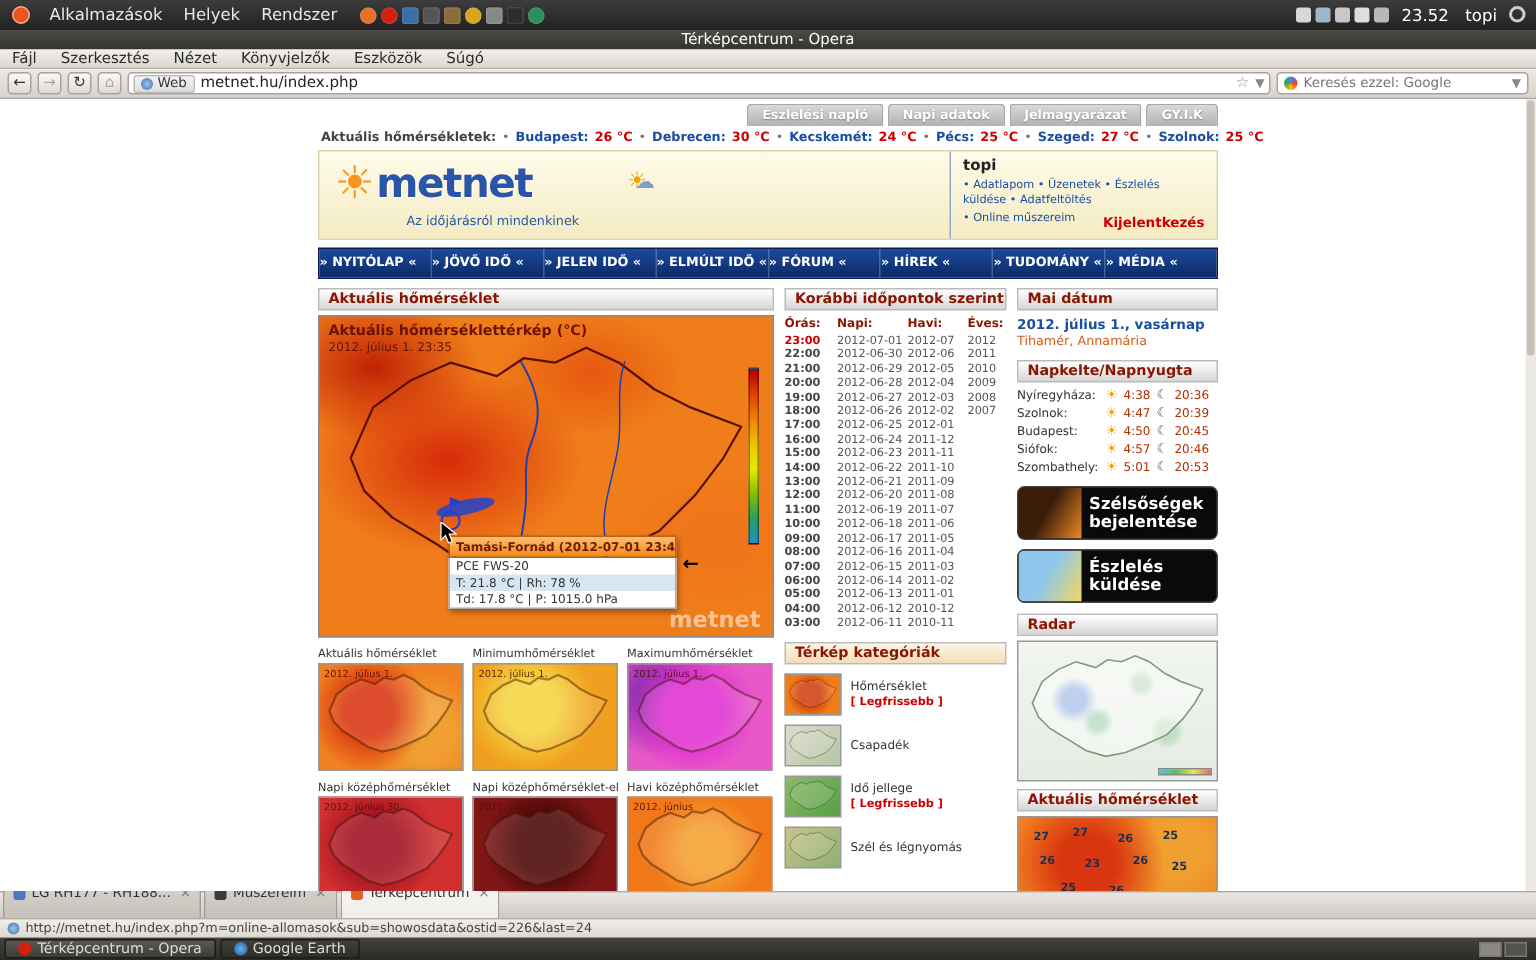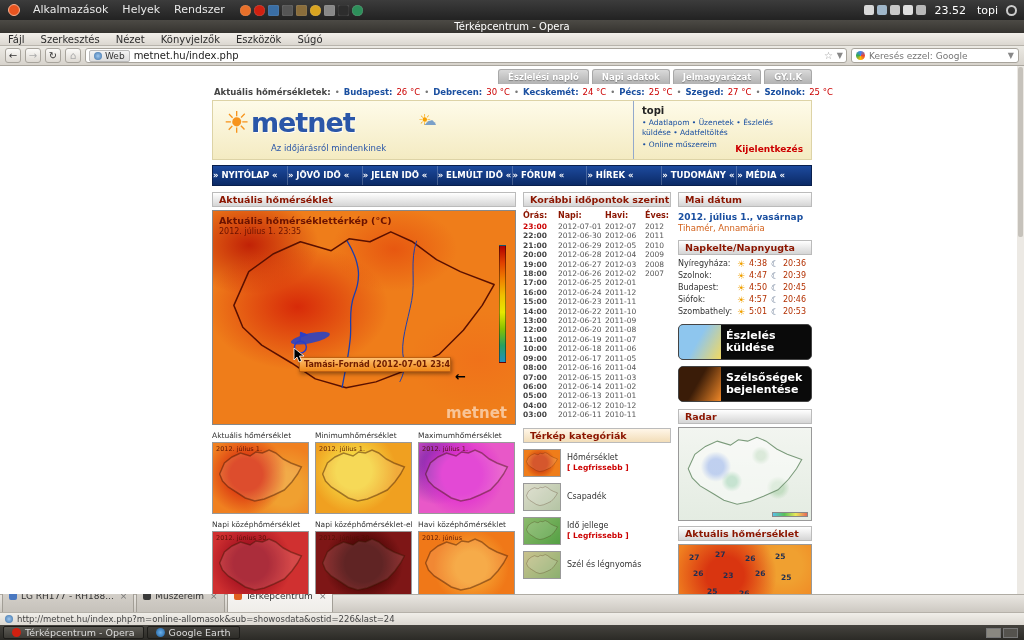--- a/index.html
+++ b/index.html
@@ -5,21 +5,21 @@
   *{margin:0;padding:0;box-sizing:border-box}
   html,body{width:1024px;height:640px;overflow:hidden;background:#fff;font-family:"DejaVu Sans","Liberation Sans",sans-serif}
   .screen{position:relative;width:1024px;height:640px;background:#fff}
 
   
   .sysbar{height:20px;background:linear-gradient(#3c3c3c,#222);display:flex;align-items:center;color:#e8e8e8;font-size:11px;padding:0 4px;gap:2px}
   .ubuntulogo{width:12px;height:12px;border-radius:50%;background:#e95420;border:1px solid #f8b090;margin:0 4px;flex:none}
   .sysmenu{padding:0 7px;line-height:20px;cursor:default}
   .sysicons,.statusicons{display:flex;align-items:center;gap:3px;margin-left:6px}
   .appico{width:11px;height:11px;flex:none;box-shadow:inset 0 0 1px rgba(255,255,255,.5)}
-  .sysright{margin-left:auto;display:flex;align-items:center;gap:5px}
+  .sysright{margin-left:auto;display:flex;gap:5px}
   .statico{width:10px;height:10px;border-radius:2px;flex:none}
   .sysclock{font-size:11px;color:#fff;padding:0 3px}
   .sysuser{font-size:11px;color:#fff;padding:0 3px}
   .powerico{width:11px;height:11px;border-radius:50%;border:2px solid #ccc;flex:none;margin-right:3px}
 
   
   .titlebar{height:13px;background:linear-gradient(#4c4a45,#35332f);color:#fff;font-size:10px;text-align:center;line-height:13px}
   .menubar{height:13px;background:linear-gradient(#f2efea,#dbd7d0);border-bottom:1px solid #b8b4ac;display:flex;font-size:10px;color:#2b2b2b}
   .menuitem{padding:0 8px;line-height:13px;cursor:default}
   .toolbar{height:20px;background:linear-gradient(#eceae4,#d7d3cc);border-bottom:1px solid #aaa69e;display:flex;align-items:center;padding:0 5px;gap:4px;font-size:11px}
@@ -42,21 +42,21 @@
   .vthumb{position:absolute;right:1px;top:1px;width:5px;height:170px;background:#c6c2bb;border-radius:2px}
   .pagewrap{position:relative;width:600px;margin:0 auto;font-size:10px}
 
   .quicktabs{display:flex;justify-content:flex-end;gap:3px;padding-top:3px}
   .qtab{background:linear-gradient(#d9d9d9,#b2b2b2);color:#fff;text-shadow:0 1px 1px #808080;font-weight:bold;font-size:8.5px;padding:2px 9px;border:1px solid #a8a8a8;border-bottom:none;border-radius:3px 3px 0 0}
 
   .ticker{display:flex;align-items:flex-start;gap:4px;padding:3px 0 3px 2px;font-size:8.5px;white-space:nowrap}
   .tlabel{color:#444;font-weight:bold}
   .dot{color:#777}
   .tcity{color:#1a4fa0;font-weight:bold}
-  .ttemp{color:#cc0000;font-weight:normal}
+  .ttemp{color:#cc0000;font-weight:bold}
 
   .siteheader{position:relative;height:60px;background:linear-gradient(#fefbe9,#f4ebc2);border:1px solid #ddd3a6}
   .logo{position:absolute;left:10px;top:6px;display:flex;align-items:center}
   .logosun{color:#f7941d;font-size:30px;line-height:30px;margin-right:1px}
   .logotext{font-size:27px;font-weight:bold;color:#2a56a8;letter-spacing:-1px;text-shadow:1px 1px 0 rgba(255,255,255,.8)}
   .tagline{position:absolute;left:58px;top:42px;font-size:8.5px;color:#2a56a8}
   .wicon{position:absolute;left:205px;top:10px;width:26px}
   .wsun{color:#f7a000;font-size:15px}
   .wcloud{color:#7aa0c8;font-size:13px;margin-left:-8px}
   .stationbox{position:absolute;left:240px;top:5px;line-height:1.25}
@@ -325,20 +325,25 @@
               <ellipse cx="98" cy="128" rx="20" ry="5" fill="#2244cc" opacity="0.85" transform="rotate(-12 98 128)"></ellipse>
               <circle cx="88" cy="137" r="6" fill="none" stroke="#2a3ec8" stroke-width="1.5"></circle>
               <path d="M88,131 l0,-9 l7,2.5 l-7,2.5" fill="#2a3ec8" stroke="#2a3ec8"></path>
             </svg>
             <span class="maptitle">Aktuális hőmérséklettérkép (°C)</span>
             <span class="mapsub">2012. július 1. 23:35</span>
             <span class="colorbar"></span>
             <span class="mapwm">metnet</span>
             <div class="mtooltip">
               <div class="mtt-head">Tamási-Fornád (2012-07-01 23:49:34)</div>
+              <div class="mtt-body">
+                <div class="mtt-row">PCE FWS-20</div>
+                <div class="mtt-row alt">T: 21.8 °C | Rh: 78 %</div>
+                <div class="mtt-row">Td: 17.8 °C | P: 1015.0 hPa</div>
+              </div>
             </div>
             <span class="cursorarrow">
               <svg width="12" height="16" viewBox="0 0 12 16">
                   <polygon points="1,0 1,12 4,9 6,14 8.5,13 6.5,8 11,8" fill="#000" stroke="#fff" stroke-width="0.8"></polygon>
                 </svg>
             </span>
             <span class="maparrow">←</span>
           </div>
           <div class="thumblabels" id="lblrow0">
               <span class="thumblabel">Aktuális hőmérséklet</span>
@@ -569,32 +574,32 @@
                 <span class="suntime">20:46</span>
               </div>
               <div class="sunrow">
                 <span class="suncity">Szombathely:</span>
                 <span class="sunico">☀</span>
                 <span class="suntime">5:01</span>
                 <span class="moonico">☾</span>
                 <span class="suntime">20:53</span>
               </div>
             </div>
+          <div class="bigbtn b1">
+            <span class="bimg"></span>
+            <span class="btxt">
+              <span>Szélsőségek</span>
+              <span>bejelentése</span>
+            </span>
+          </div>
           <div class="bigbtn b0">
             <span class="bimg"></span>
             <span class="btxt">
               <span>Észlelés</span>
               <span>küldése</span>
-            </span>
-          </div>
-          <div class="bigbtn b1">
-            <span class="bimg"></span>
-            <span class="btxt">
-              <span>Szélsőségek</span>
-              <span>bejelentése</span>
             </span>
           </div>
           <div class="sechead radarhead">Radar</div>
           <div class="radarmap">
             <svg viewBox="0 0 100 70" preserveAspectRatio="none">
               <path d="M7,31 12,20 20,14 29,10 39,13 45,9 52,10 59,7 66,10 74,16 82,20 93,24 89,31 83,39 75,47 64,52 54,56 44,58 34,55 26,50 16,44 10,38 Z" fill="rgba(255,255,255,0.45)" stroke="#7a9a7a" stroke-width="0.8"></path>
             </svg>
             <span class="radarbar"></span>
           </div>
           <div class="sechead temphead">Aktuális hőmérséklet</div>

